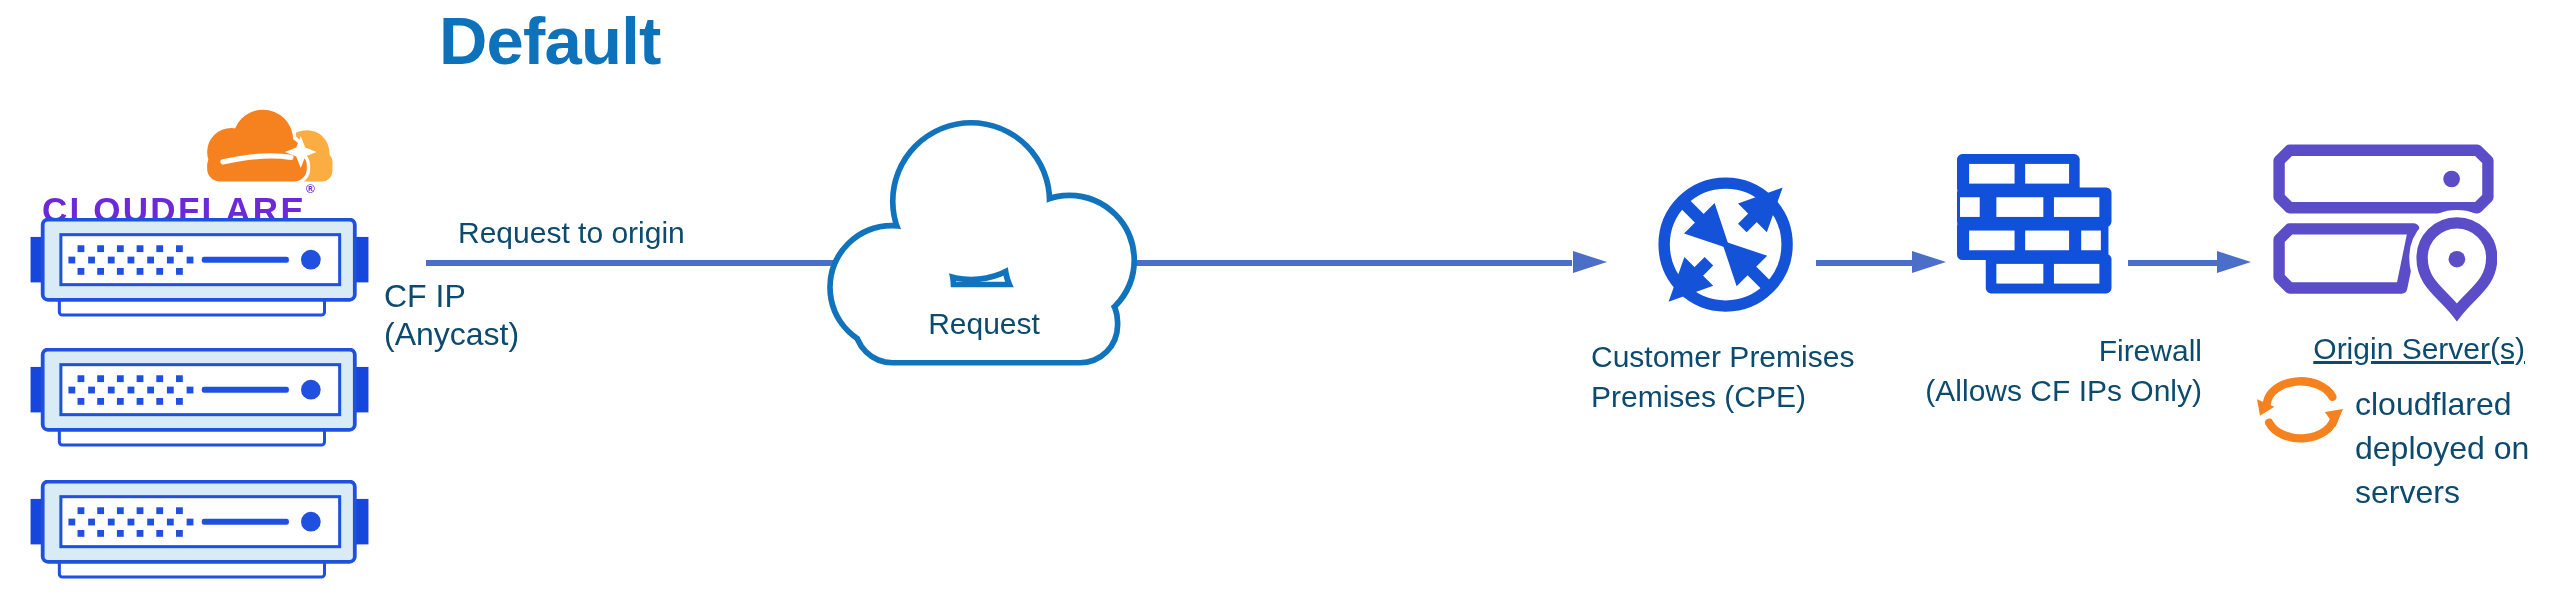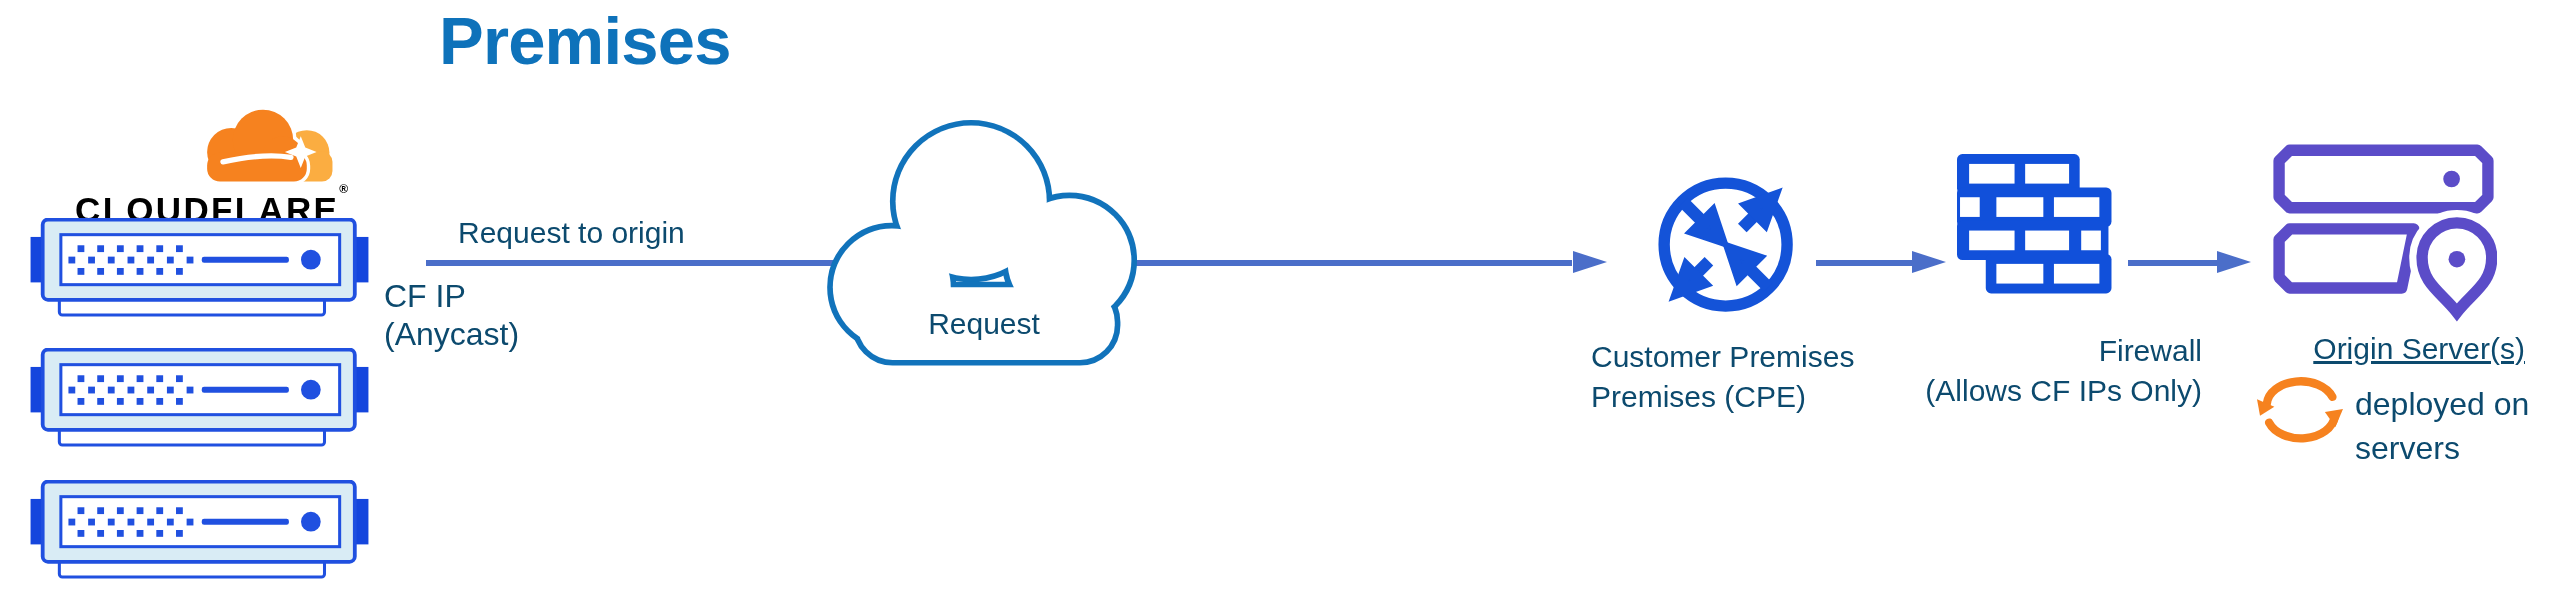--- a/index.html
+++ b/index.html
@@ -13,35 +13,35 @@
   
   .lbl{color:#0c4a6e;font-size:30px;line-height:40px;white-space:nowrap;}
   .lbl-request{left:458px;top:213px;}
   .lbl-cfip{left:384px;top:277px;font-size:32px;line-height:38px;}
   .lbl-internet{left:899px;top:304px;width:170px;text-align:center;z-index:4;}
   .lbl-cpe{left:1557px;top:337px;margin-left:34px;}
   .lbl-firewall{left:1869px;top:331px;width:333px;text-align:right;line-height:40px;}
   .lbl-origin{left:2242px;top:329px;width:283px;text-align:right;text-decoration:underline;}
   .lbl-cloudflared{left:2355px;top:382px;font-size:32px;line-height:44px;}
   
-  .wordmark{left:42px;top:182px;width:306px;text-align:right;color:#000000;
+  .wordmark{left:42px;top:182px;width:306px;text-align:left;color:#6d28d9;
     font-size:35px;font-weight:800;letter-spacing:2.3px;white-space:nowrap;}
   .wordmark sup{font-size:12px;font-weight:700;vertical-align:29px;letter-spacing:0;}
   
   .line{background:#4b6ec9;height:6px;z-index:1;}
   .head{width:0;height:0;border-top:11.4px solid transparent;border-bottom:11.4px solid transparent;
     border-left:34px solid #4b6ec9;z-index:1;}
   .z2{z-index:2;}
 </style>
 </head>
 <body>
 
 <div id="canvas">
 
-  <div class="abs title">Premises</div>
+  <div class="abs title">Default</div>
 
   <svg class="abs" style="left:188px;top:109px;" width="150" height="74" viewBox="0 0 198 98">
     <g fill="#fbad41">
       <circle cx="157" cy="58" r="30"></circle>
       <rect x="127" y="56" width="64" height="40" rx="14"></rect>
     </g>
     <g stroke="#fff" stroke-width="9" fill="none">
       <circle cx="57" cy="57" r="32"></circle>
       <circle cx="99" cy="41" r="40"></circle>
       <circle cx="125" cy="63" r="27"></circle>
@@ -198,18 +198,19 @@
     <g stroke="#f6821f" stroke-width="11" fill="none" stroke-linecap="round">
       <path d="M 100 30 A 45 32 0 0 0 13 39"></path>
       <path d="M 16 64 A 45 32 0 0 0 103 56"></path>
     </g>
     <g fill="#f6821f">
       <polygon points="4,55 0,33 23,43"></polygon>
       <polygon points="114,46 90,50 104,70"></polygon>
     </g>
   </svg>
   <div class="abs lbl lbl-cloudflared">
+    <div>cloudflared</div>
     <div>deployed on</div>
     <div>servers</div>
   </div>
 
 </div>
 
 
 </body></html>

